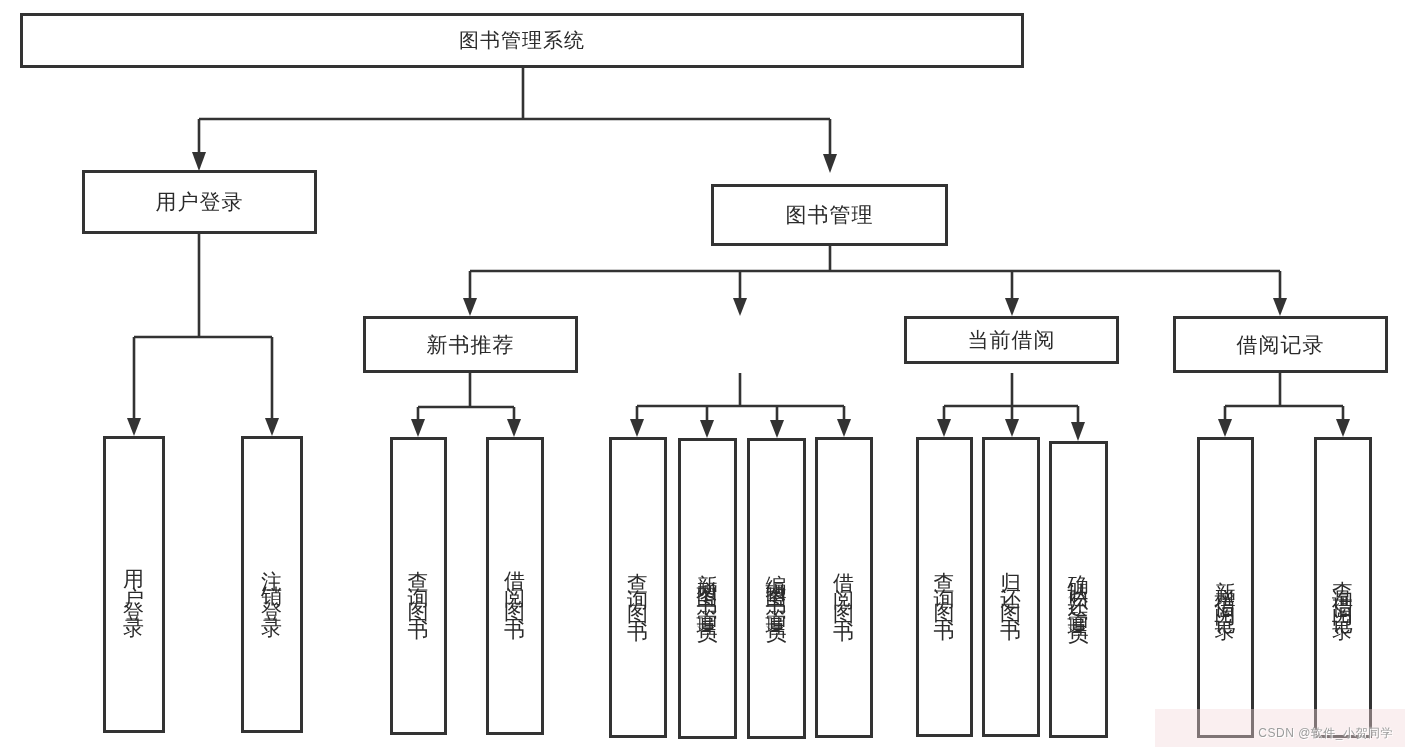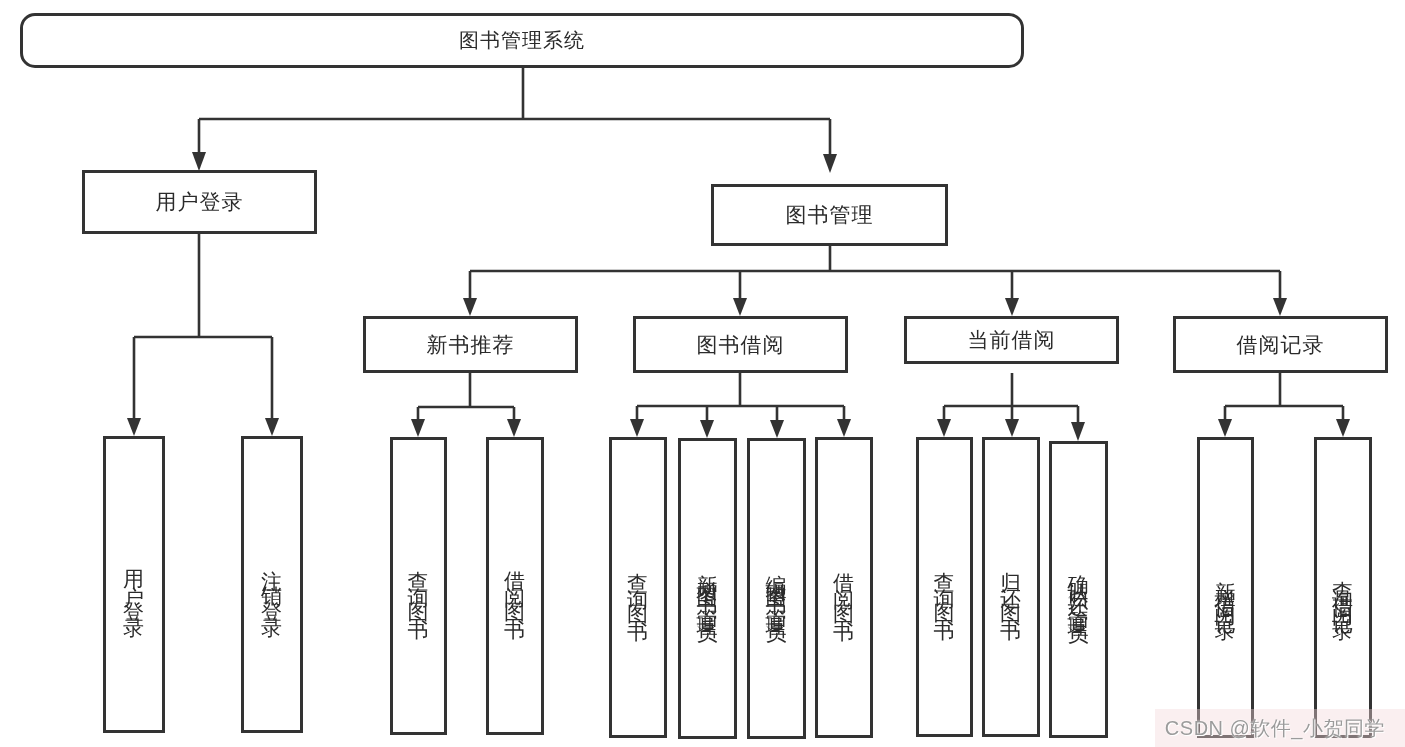--- a/index.html
+++ b/index.html
@@ -36,22 +36,22 @@
   .v6 .v-label{letter-spacing:8px;}
   .v9 .v-label{letter-spacing:7px;}
   #watermark-tint{
     position:absolute;
     left:1155px;top:709px;width:250px;height:38px;
     background:rgba(243,214,218,0.40);
     z-index:3;
   }
   #watermark{
     position:absolute;
-    right:20px;bottom:5px;
-    font-size:20px;
+    right:12px;bottom:5px;
+    font-size:12px;
     color:#9b9b9b;
     letter-spacing:0.5px;
     text-shadow:0 0 2px #ffffff,1px 1px 0 #ffffff;
     z-index:4;
     white-space:nowrap;
   }
 </style>
 </head>
 <body>
 
@@ -90,36 +90,33 @@
       <polygon points="770,420 784,420 777,438"></polygon>
       <polygon points="837,419 851,419 844,437"></polygon>
       <polygon points="937,419 951,419 944,437"></polygon>
       <polygon points="1005,419 1019,419 1012,437"></polygon>
       <polygon points="1071,422 1085,422 1078,441"></polygon>
       <polygon points="1218,419 1232,419 1225,437"></polygon>
       <polygon points="1336,419 1350,419 1343,437"></polygon>
     </g>
   </svg>
 
-  <div class="node root" style="left:20px;top:13px;width:1004px;height:55px;border-radius:15px;">
+  <div class="node root" style="left:20px;top:13px;width:1004px;height:55px;">
     <span class="h-label">图书管理系统</span>
   </div>
 
   <div class="node" style="left:82px;top:170px;width:235px;height:64px;">
     <span class="h-label">用户登录</span>
   </div>
   <div class="node" style="left:711px;top:184px;width:237px;height:62px;">
     <span class="h-label">图书管理</span>
   </div>
 
   <div class="node" style="left:363px;top:316px;width:215px;height:57px;">
     <span class="h-label">新书推荐</span>
-  </div>
-  <div class="node" style="left:633px;top:316px;width:215px;height:57px;">
-    <span class="h-label">图书借阅</span>
   </div>
   <div class="node" style="left:904px;top:316px;width:215px;height:48px;">
     <span class="h-label">当前借阅</span>
   </div>
   <div class="node" style="left:1173px;top:316px;width:215px;height:57px;">
     <span class="h-label">借阅记录</span>
   </div>
 
   <div class="node leaf v4" style="left:103px;top:436px;width:62px;height:297px;">
     <span class="v-label">用户登录</span>

